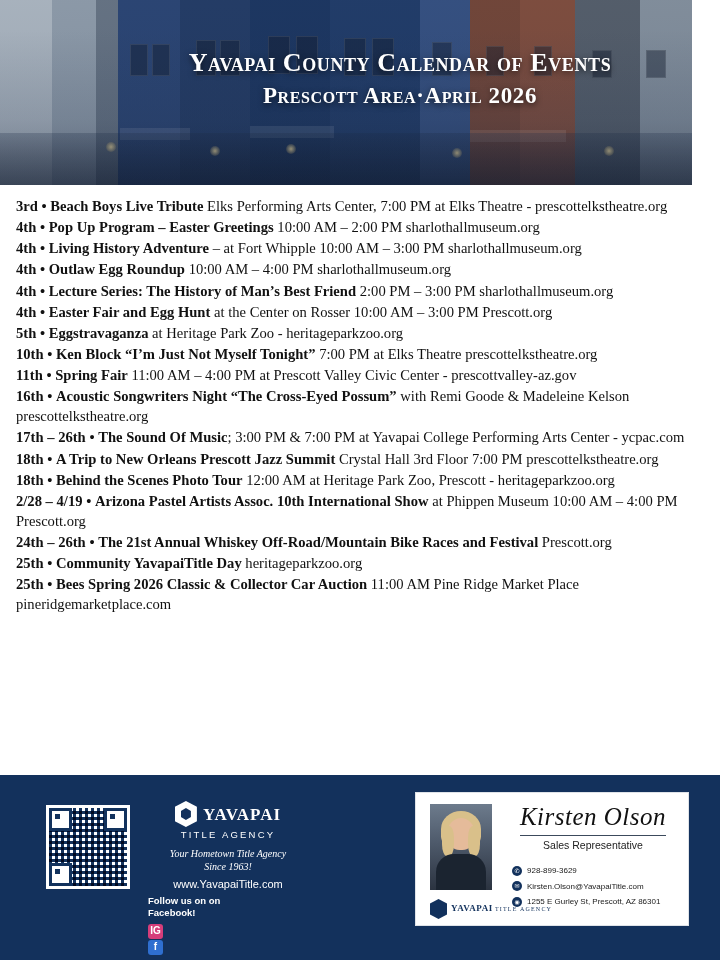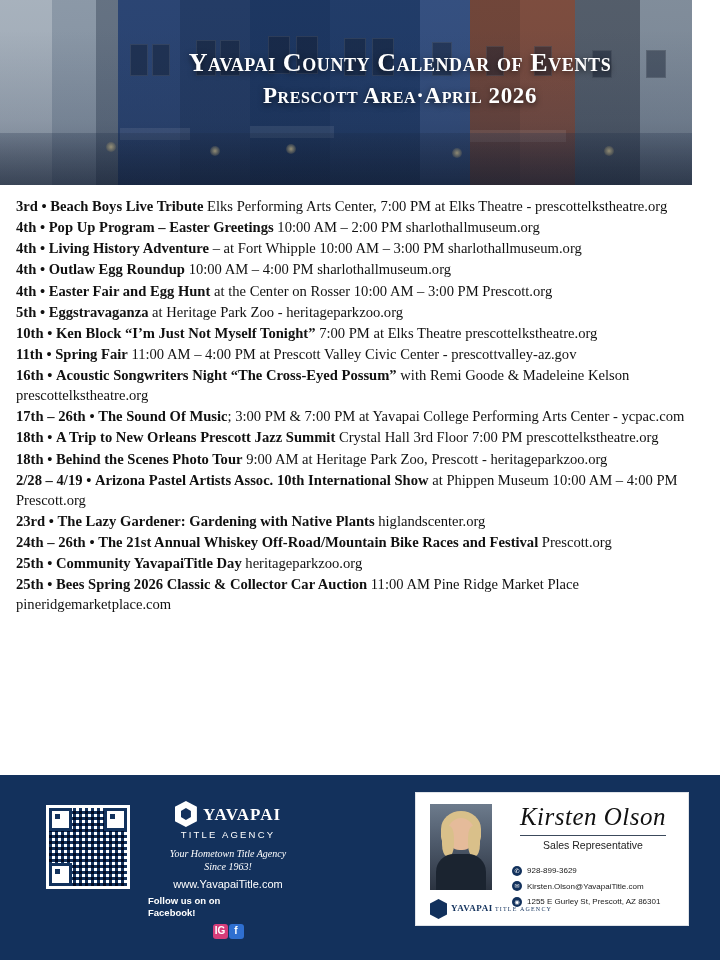--- a/index.html
+++ b/index.html
@@ -232,20 +232,21 @@
     font-family: "Liberation Sans", sans-serif;
     font-size: 9.5px;
     font-weight: bold;
     line-height: 1.25;
   }
   .social-row {
     display: flex;
     justify-content: center;
     gap: 1px;
     margin-top: 5px;
+    flex-direction: column;
   }
   .social {
     width: 15px; height: 15px;
     border-radius: 3px;
     display: flex;
     align-items: center;
     justify-content: center;
     font-size: 10px;
     color: #ffffff;
     font-family: "Liberation Sans", sans-serif;
@@ -421,30 +422,30 @@
     <div class="title-line1">Yavapai County Calendar of Events</div>
     <div class="title-line2">Prescott Area·April 2026</div>
   </div>
 </div>
 
 <div class="events">
   <p class="event"><span class="date">3rd</span> <span class="bullet">•</span> <span class="name">Beach Boys Live Tribute</span> <span class="detail">Elks Performing Arts Center, 7:00 PM at Elks Theatre - prescottelkstheatre.org</span></p>
   <p class="event"><span class="date">4th</span> <span class="bullet">•</span> <span class="name">Pop Up Program – Easter Greetings</span> <span class="detail">10:00 AM – 2:00 PM sharlothallmuseum.org</span></p>
   <p class="event"><span class="date">4th</span> <span class="bullet">•</span> <span class="name">Living History Adventure</span> <span class="detail">– at Fort Whipple 10:00 AM – 3:00 PM sharlothallmuseum.org</span></p>
   <p class="event"><span class="date">4th</span> <span class="bullet">•</span> <span class="name">Outlaw Egg Roundup</span> <span class="detail">10:00 AM – 4:00 PM sharlothallmuseum.org</span></p>
+  <p class="event"><span class="date">4th</span> <span class="bullet">•</span> <span class="name">Lecture Series: The History of Man’s Best Friend</span> <span class="detail">2:00 PM – 3:00 PM sharlothallmuseum.org</span></p>
   <p class="event"><span class="date">4th</span> <span class="bullet">•</span> <span class="name">Easter Fair and Egg Hunt</span> <span class="detail">at the Center on Rosser 10:00 AM – 3:00 PM Prescott.org</span></p>
   <p class="event"><span class="date">5th</span> <span class="bullet">•</span> <span class="name">Eggstravaganza</span> <span class="detail">at Heritage Park Zoo - heritageparkzoo.org</span></p>
   <p class="event"><span class="date">10th</span> <span class="bullet">•</span> <span class="name">Ken Block “I’m Just Not Myself Tonight”</span> <span class="detail">7:00 PM at Elks Theatre prescottelkstheatre.org</span></p>
   <p class="event"><span class="date">11th</span> <span class="bullet">•</span> <span class="name">Spring Fair</span> <span class="detail">11:00 AM – 4:00 PM at Prescott Valley Civic Center - prescottvalley-az.gov</span></p>
   <p class="event"><span class="date">16th</span> <span class="bullet">•</span> <span class="name">Acoustic Songwriters Night “The Cross-Eyed Possum”</span> <span class="detail">with Remi Goode &amp; Madeleine Kelson prescottelkstheatre.org</span></p>
   <p class="event"><span class="date">17th – 26th</span> <span class="bullet">•</span> <span class="name">The Sound Of Music</span><span class="detail">; 3:00 PM &amp; 7:00 PM at Yavapai College Performing Arts Center - ycpac.com</span></p>
   <p class="event"><span class="date">18th</span> <span class="bullet">•</span> <span class="name">A Trip to New Orleans Prescott Jazz Summit</span> <span class="detail">Crystal Hall 3rd Floor 7:00 PM prescottelkstheatre.org</span></p>
-  <p class="event"><span class="date">18th</span> <span class="bullet">•</span> <span class="name">Behind the Scenes Photo Tour</span> <span class="detail">9:00 AM at Heritage Park Zoo, Prescott - heritageparkzoo.org</span></p>
+  <p class="event"><span class="date">18th</span> <span class="bullet">•</span> <span class="name">Behind the Scenes Photo Tour</span> <span class="detail">12:00 AM at Heritage Park Zoo, Prescott - heritageparkzoo.org</span></p>
   <p class="event"><span class="date">2/28 – 4/19</span> <span class="bullet">•</span> <span class="name">Arizona Pastel Artists Assoc. 10th International Show</span> <span class="detail">at Phippen Museum 10:00 AM – 4:00 PM Prescott.org</span></p>
-  <p class="event"><span class="date">23rd</span> <span class="bullet">•</span> <span class="name">The Lazy Gardener: Gardening with Native Plants</span> <span class="detail">higlandscenter.org</span></p>
   <p class="event"><span class="date">24th – 26th</span> <span class="bullet">•</span> <span class="name">The 21st Annual Whiskey Off-Road/Mountain Bike Races and Festival</span> <span class="detail">Prescott.org</span></p>
   <p class="event"><span class="date">25th</span> <span class="bullet">•</span> <span class="name">Community YavapaiTitle Day</span> <span class="detail">heritageparkzoo.org</span></p>
   <p class="event"><span class="date">25th</span> <span class="bullet">•</span> <span class="name">Bees Spring 2026 Classic &amp; Collector Car Auction</span> <span class="detail">11:00 AM Pine Ridge Market Place pineridgemarketplace.com</span></p>
 </div>
 
 <div class="footer">
   <div class="footer-inner">
 
     <div class="qr">
       <div class="qr-eye" style="left:0; top:0;">

